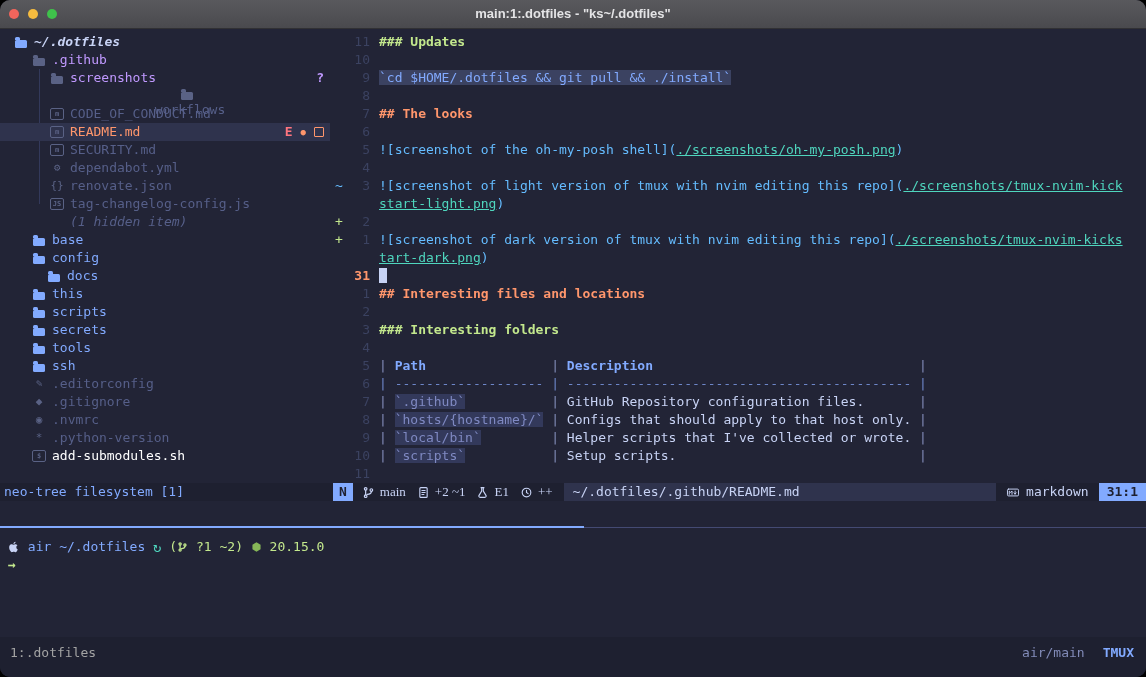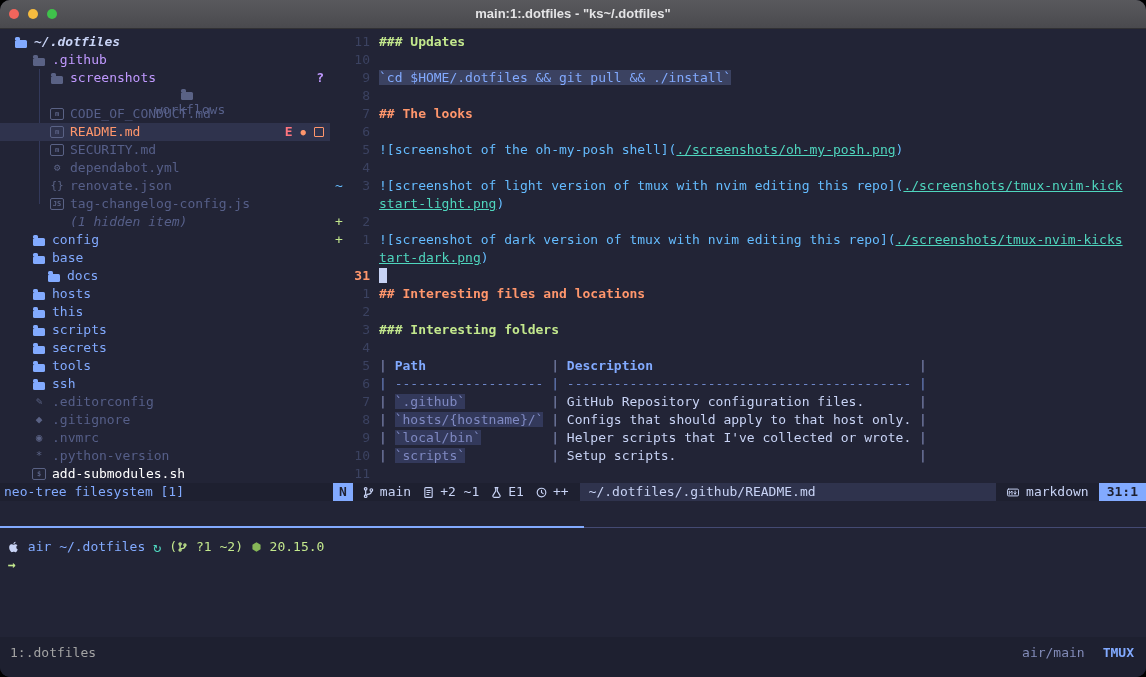--- a/index.html
+++ b/index.html
@@ -53,21 +53,21 @@
   .m-url{color:#4fd6be;text-decoration:underline;}
   .m-tbl{color:#828bb8;}
   .m-th{color:#82aaff;font-weight:700;}
   .m-tsep{color:#6d86c9;}
   .m-td{color:#c8d3f5;}
   .m-tcode{color:#7f89c2;background:#33395b;}
   .cursor{display:inline-block;width:8px;height:15px;background:#c8d3f5;margin-top:1px;}
   
   .statusline{position:absolute;left:330px;top:455px;right:0;height:18px;background:#1e2030;display:flex;align-items:center;padding-left:3px;box-sizing:border-box;}
   .sl-mode{background:#82aaff;color:#1e2030;font-weight:700;padding:0 6px;margin-right:9px;flex:none;}
-  .sl-seg{display:inline-flex;align-items:center;gap:5px;margin-right:11px;color:#c8d3f5;flex:none;}
+  .sl-seg{display:inline-flex;align-items:center;gap:5px;margin-right:11px;color:#c8d3f5;flex:none;font-family:Liberation Serif, serif;}
   .sl-seg svg{flex:none;}
   .sl-path{flex:1;background:#2f334d;color:#c8d3f5;padding:0 9px;margin-right:10px;overflow:hidden;}
   .sl-ft{display:inline-flex;align-items:center;gap:6px;margin-right:10px;flex:none;}
   .sl-pos{background:#82aaff;color:#1e2030;font-weight:700;padding:0 8px;flex:none;}
   
   .pane-border-active{position:absolute;left:0;top:498px;width:584px;height:2px;background:#82aaff;}
   .pane-border-dim{position:absolute;left:584px;top:499px;right:0;height:1px;background:#444a73;}
   .shell{position:absolute;left:8px;top:510px;right:0;}
   .p-line{height:18px;display:flex;align-items:center;white-space:pre;}
   .p-host,.p-cwd{color:#82aaff;}
@@ -107,24 +107,23 @@
         <div class="nt-row" style="padding-left: 32px;"><span class="nt-icon ic-gray"><span class="fi-folder"></span></span><span class="s-purple">.github</span></div>
         <div class="nt-row" style="padding-left: 50px;"><span class="nt-icon ic-gray"><span class="fi-folder"></span></span><span class="s-purple">screenshots</span><span class="nt-badges"><span class="b-purple">?</span></span></div>
         <div class="nt-row" style="padding-left: 50px; flex-direction: column;"><span class="nt-icon ic-gray"><span class="fi-folder"></span></span><span class="s-dim">workflows</span></div>
         <div class="nt-row" style="padding-left: 50px;"><span class="nt-icon ic-gray"><span class="fi-box">m</span></span><span class="s-dim">CODE_OF_CONDUCT.md</span></div>
         <div class="nt-row selected" style="padding-left: 50px;"><span class="nt-icon ic-gray"><span class="fi-box">m</span></span><span class="s-orange">README.md</span><span class="nt-badges"><span class="b-red">E</span><span class="b-orange">●</span><span class="b-orange-box"></span></span></div>
         <div class="nt-row" style="padding-left: 50px;"><span class="nt-icon ic-gray"><span class="fi-box">m</span></span><span class="s-dim">SECURITY.md</span></div>
         <div class="nt-row" style="padding-left: 50px;"><span class="nt-icon ic-gray"><span class="fi-glyph">⚙</span></span><span class="s-dim">dependabot.yml</span></div>
         <div class="nt-row" style="padding-left: 50px;"><span class="nt-icon ic-gray"><span class="fi-glyph">{}</span></span><span class="s-dim">renovate.json</span></div>
         <div class="nt-row" style="padding-left: 50px;"><span class="nt-icon ic-gray"><span class="fi-box">JS</span></span><span class="s-dim">tag-changelog-config.js</span></div>
         <div class="nt-row" style="padding-left: 50px;"><span class="nt-icon ic-gray"></span><span class="s-hidden">(1 hidden item)</span></div>
+        <div class="nt-row" style="padding-left: 32px;"><span class="nt-icon ic-blue"><span class="fi-folder"></span></span><span class="s-blue">base</span></div>
         <div class="nt-row" style="padding-left: 32px;"><span class="nt-icon ic-blue"><span class="fi-folder"></span></span><span class="s-blue">config</span></div>
-        <div class="nt-row" style="padding-left: 32px;"><span class="nt-icon ic-blue"><span class="fi-folder"></span></span><span class="s-blue">base</span></div>
         <div class="nt-row" style="padding-left: 47px;"><span class="nt-icon ic-blue"><span class="fi-folder"></span></span><span class="s-blue">docs</span></div>
-        <div class="nt-row" style="padding-left: 32px;"><span class="nt-icon ic-blue"><span class="fi-folder"></span></span><span class="s-blue">hosts</span></div>
         <div class="nt-row" style="padding-left: 32px;"><span class="nt-icon ic-blue"><span class="fi-folder"></span></span><span class="s-blue">this</span></div>
         <div class="nt-row" style="padding-left: 32px;"><span class="nt-icon ic-blue"><span class="fi-folder"></span></span><span class="s-blue">scripts</span></div>
         <div class="nt-row" style="padding-left: 32px;"><span class="nt-icon ic-blue"><span class="fi-folder"></span></span><span class="s-blue">secrets</span></div>
         <div class="nt-row" style="padding-left: 32px;"><span class="nt-icon ic-blue"><span class="fi-folder"></span></span><span class="s-blue">tools</span></div>
         <div class="nt-row" style="padding-left: 32px;"><span class="nt-icon ic-blue"><span class="fi-folder"></span></span><span class="s-blue">ssh</span></div>
         <div class="nt-row" style="padding-left: 32px;"><span class="nt-icon ic-gray"><span class="fi-glyph">✎</span></span><span class="s-dim">.editorconfig</span></div>
         <div class="nt-row" style="padding-left: 32px;"><span class="nt-icon ic-gray"><span class="fi-glyph">◆</span></span><span class="s-dim">.gitignore</span></div>
         <div class="nt-row" style="padding-left: 32px;"><span class="nt-icon ic-gray"><span class="fi-glyph">◉</span></span><span class="s-dim">.nvmrc</span></div>
         <div class="nt-row" style="padding-left: 32px;"><span class="nt-icon ic-gray"><span class="fi-glyph">*</span></span><span class="s-dim">.python-version</span></div>
         <div class="nt-row" style="padding-left: 32px;"><span class="nt-icon ic-gray"><span class="fi-box">$</span></span><span class="s-fg">add-submodules.sh</span></div>

